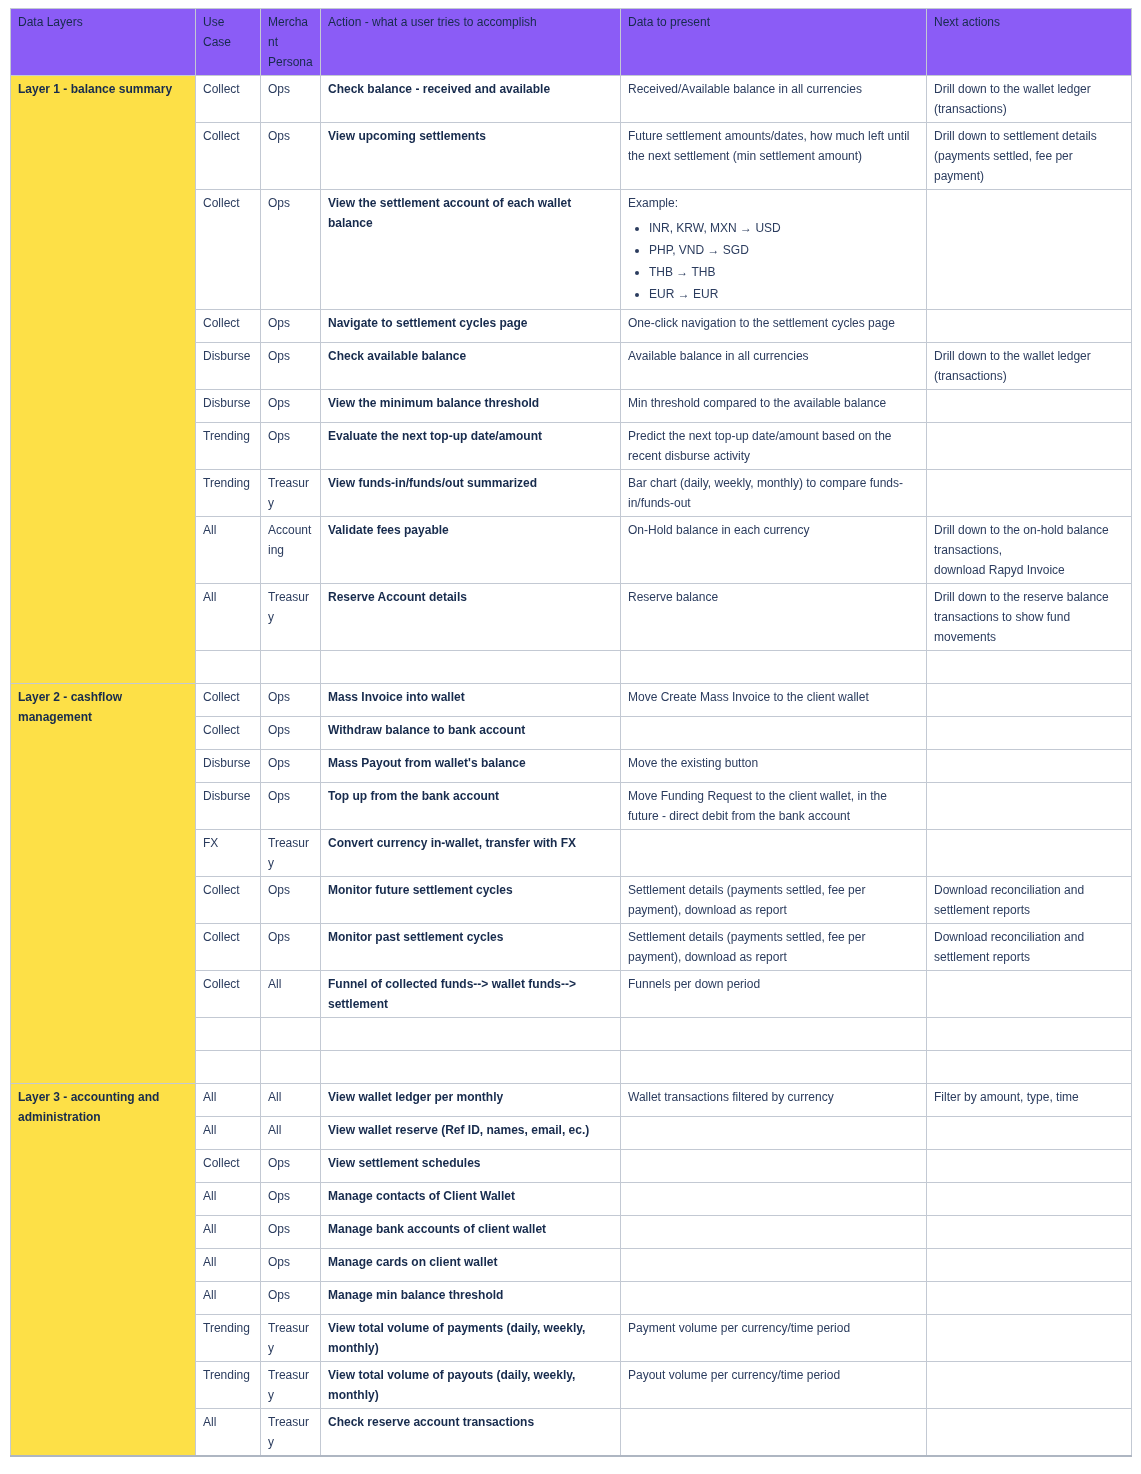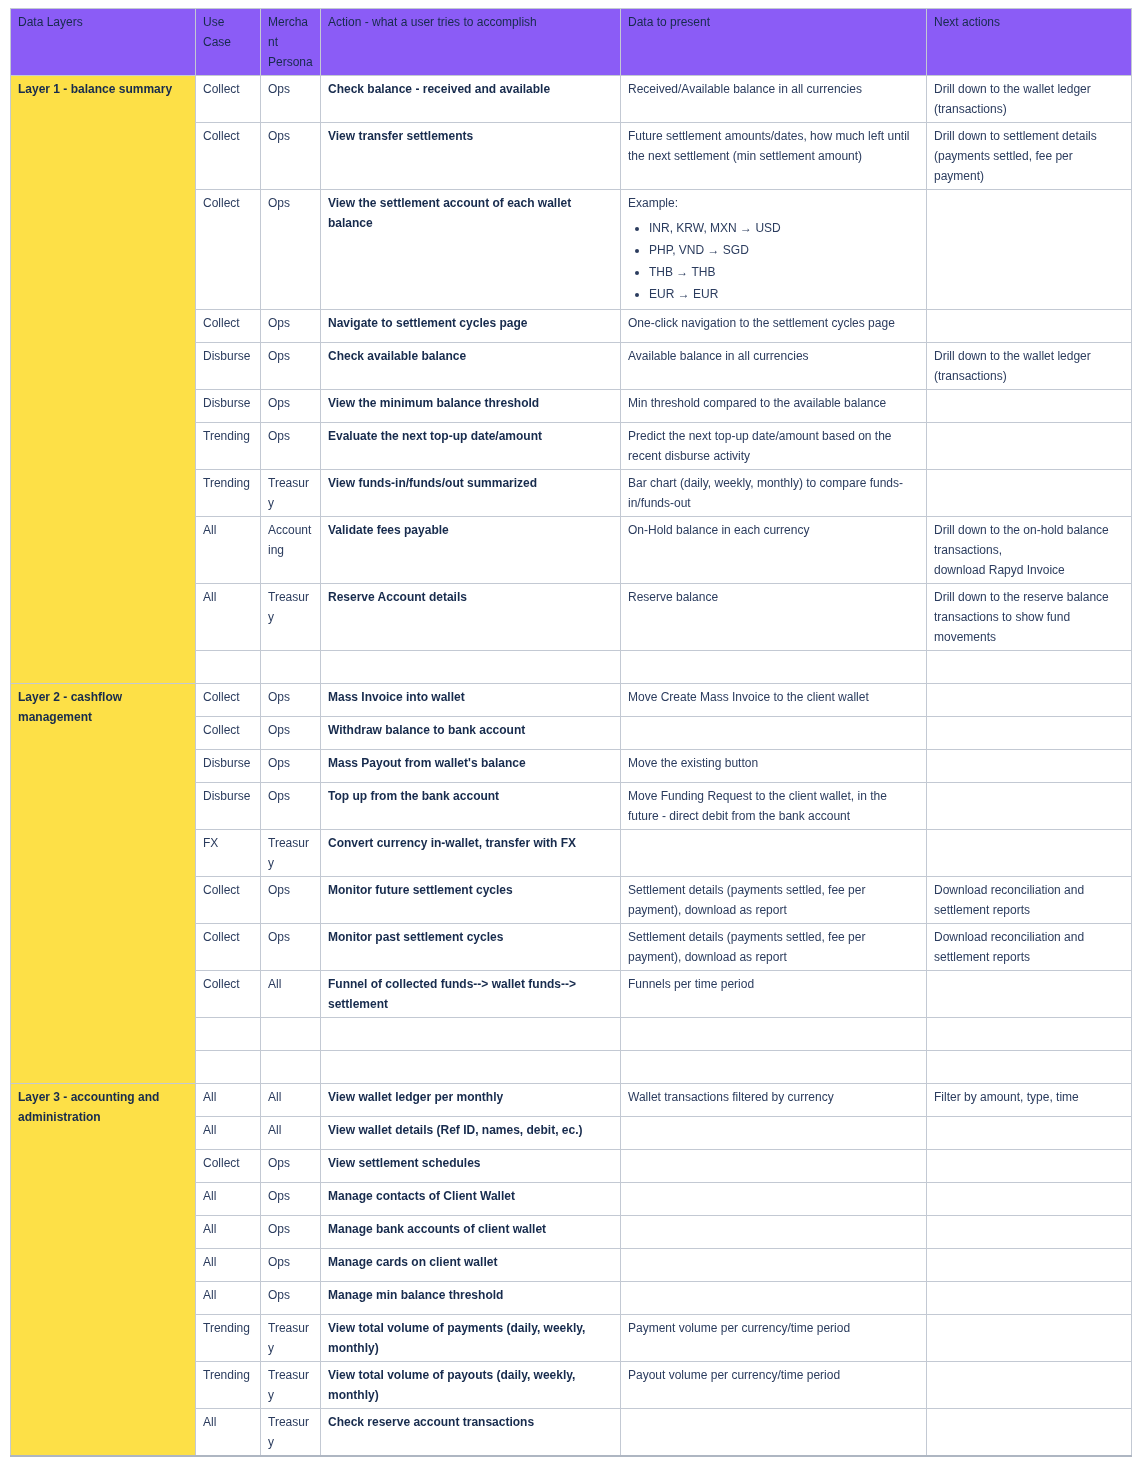--- a/index.html
+++ b/index.html
@@ -85,21 +85,21 @@
           <td class="layer-cell" rowspan="11">Layer 1 - balance summary</td>
           <td class="c-use">Collect</td>
           <td class="c-persona">Ops</td>
           <td class="c-action">Check balance - received and available</td>
           <td class="c-data">Received/Available balance in all currencies</td>
           <td class="c-next">Drill down to the wallet ledger (transactions)</td>
         </tr>
         <tr>
           <td class="c-use">Collect</td>
           <td class="c-persona">Ops</td>
-          <td class="c-action">View transfer settlements</td>
+          <td class="c-action">View upcoming settlements</td>
           <td class="c-data">Future settlement amounts/dates, how much left until the next settlement (min settlement amount)</td>
           <td class="c-next">Drill down to settlement details (payments settled, fee per payment)</td>
         </tr>
         <tr>
           <td class="c-use">Collect</td>
           <td class="c-persona">Ops</td>
           <td class="c-action">View the settlement account of each wallet balance</td>
           <td class="c-data">
             <div>Example:</div>
             <ul class="example-list">
@@ -215,21 +215,21 @@
           <td class="c-use">Collect</td>
           <td class="c-persona">Ops</td>
           <td class="c-action">Monitor past settlement cycles</td>
           <td class="c-data">Settlement details (payments settled, fee per payment), download as report</td>
           <td class="c-next">Download reconciliation and settlement reports</td>
         </tr>
         <tr>
           <td class="c-use">Collect</td>
           <td class="c-persona">All</td>
           <td class="c-action">Funnel of collected funds--&gt; wallet funds--&gt; settlement</td>
-          <td class="c-data">Funnels per time period</td>
+          <td class="c-data">Funnels per down period</td>
           <td class="c-next"></td>
         </tr>
         <tr>
           <td class="c-use"></td>
           <td class="c-persona"></td>
           <td class="c-action"></td>
           <td class="c-data"></td>
           <td class="c-next"></td>
         </tr>
         <tr>
@@ -243,21 +243,21 @@
           <td class="layer-cell" rowspan="12">Layer 3 - accounting and administration</td>
           <td class="c-use">All</td>
           <td class="c-persona">All</td>
           <td class="c-action">View wallet ledger per monthly</td>
           <td class="c-data">Wallet transactions filtered by currency</td>
           <td class="c-next">Filter by amount, type, time</td>
         </tr>
         <tr>
           <td class="c-use">All</td>
           <td class="c-persona">All</td>
-          <td class="c-action">View wallet details (Ref ID, names, debit, ec.)</td>
+          <td class="c-action">View wallet reserve (Ref ID, names, email, ec.)</td>
           <td class="c-data"></td>
           <td class="c-next"></td>
         </tr>
         <tr>
           <td class="c-use">Collect</td>
           <td class="c-persona">Ops</td>
           <td class="c-action">View settlement schedules</td>
           <td class="c-data"></td>
           <td class="c-next"></td>
         </tr>

